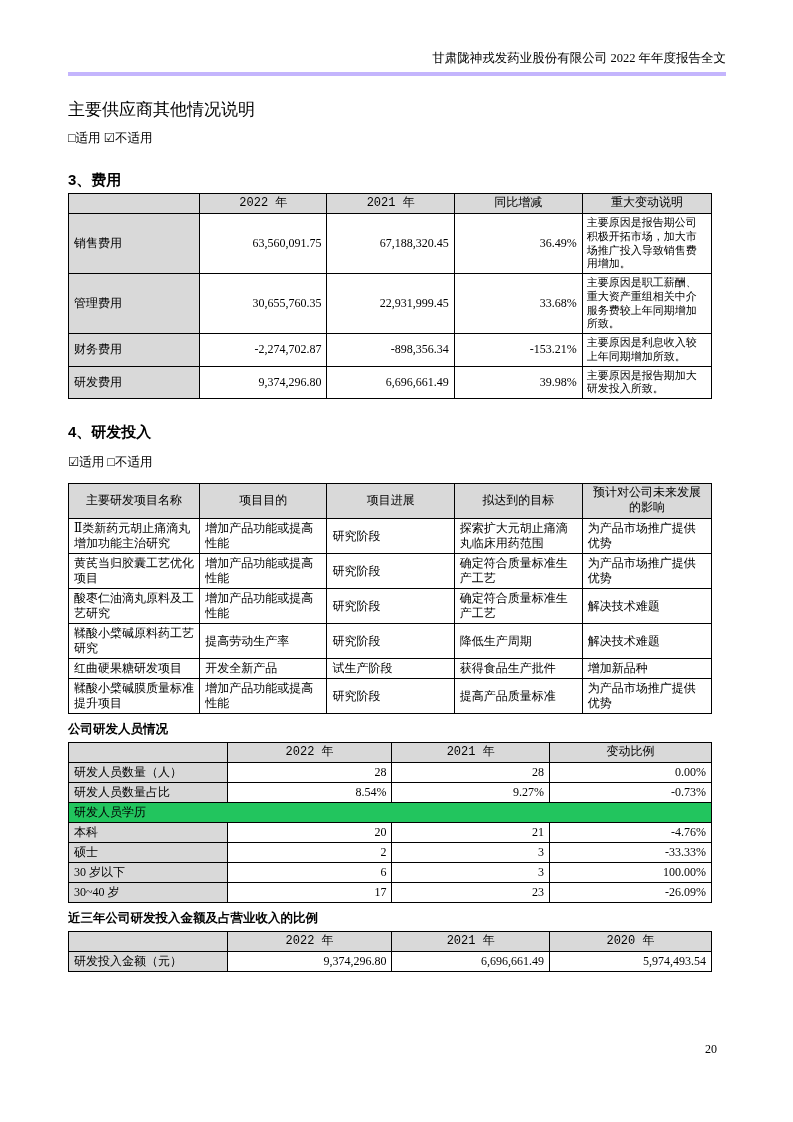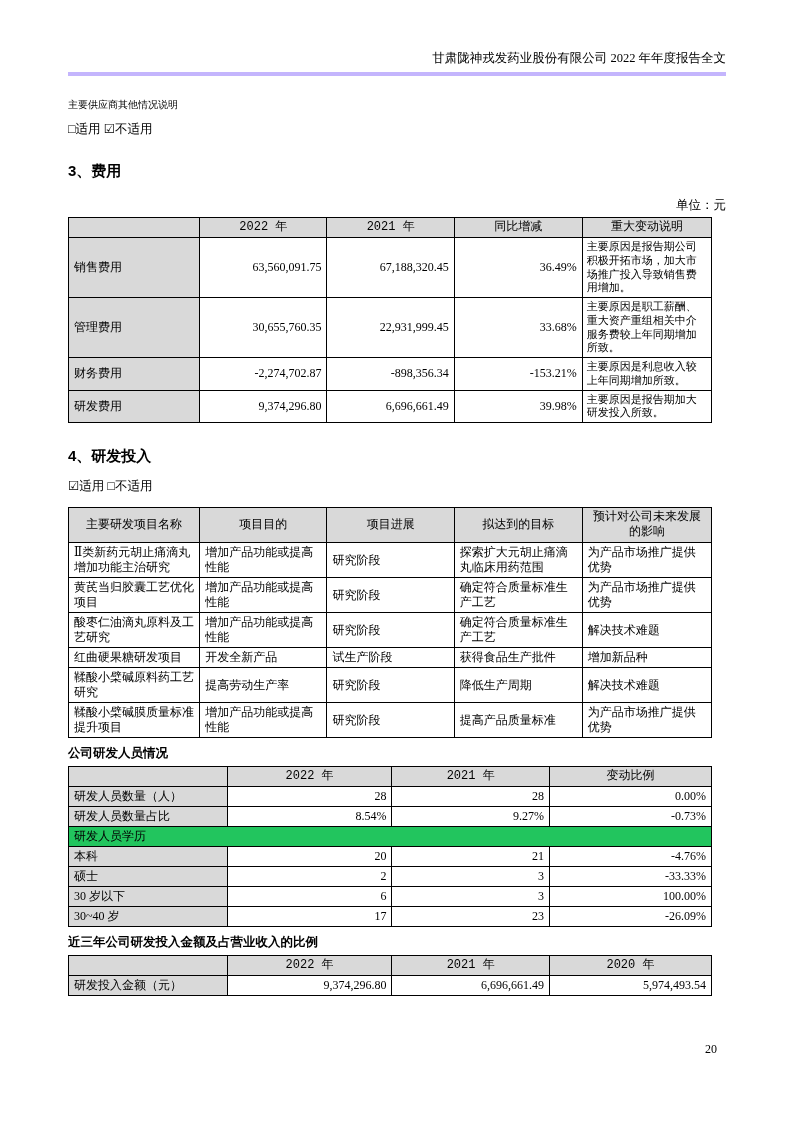--- a/index.html
+++ b/index.html
@@ -18,21 +18,21 @@
     top: 0;
     width: 658px;
   }
   .doc-header {
     padding-top: 50px;
     padding-bottom: 5px;
     border-bottom: 4px solid #c4b5fd;
     text-align: right;
     font-size: 12.5px;
   }
-  .note-label { margin-top: 22px; font-size: 10px; }
+  .note-label { margin-top: 22px; font-size: 17px; }
   .applicability { margin-top: 9px; font-size: 12.5px; }
   .section-heading {
     margin-top: 24px;
     font-size: 15px;
     font-weight: bold;
     font-family: "Liberation Sans", "DejaVu Sans", sans-serif;
   }
   .unit-label { margin-top: 16px; margin-bottom: 3px; text-align: right; font-size: 12.5px; }
   .sub-title {
     margin-top: 7px;
@@ -80,21 +80,20 @@
 <div class="content">
 
   <div class="doc-header">
     <span>甘肃陇神戎发药业股份有限公司 2022 年年度报告全文</span>
   </div>
 
   <div class="note-label">主要供应商其他情况说明</div>
   <div class="applicability">□适用 ☑不适用</div>
 
   <div class="section-heading">3、费用</div>
-  <div class="unit-label">单位：元</div>
 
   <table class="mt3">
     <colgroup>
         <col style="width:20.4%">
         <col style="width:19.8%">
         <col style="width:19.8%">
         <col style="width:19.9%">
         <col style="width:20.1%">
       </colgroup>
     <tbody>
@@ -170,34 +169,34 @@
       <td>为产品市场推广提供优势</td>
     </tr>
     <tr>
       <td>酸枣仁油滴丸原料及工艺研究</td>
       <td>增加产品功能或提高性能</td>
       <td>研究阶段</td>
       <td>确定符合质量标准生产工艺</td>
       <td>解决技术难题</td>
     </tr>
     <tr>
+      <td>鞣酸小檗碱原料药工艺研究</td>
+      <td>提高劳动生产率</td>
+      <td>研究阶段</td>
+      <td>降低生产周期</td>
+      <td>解决技术难题</td>
+    </tr>
+    <tr>
       <td>红曲硬果糖研发项目</td>
       <td>开发全新产品</td>
       <td>试生产阶段</td>
       <td>获得食品生产批件</td>
       <td>增加新品种</td>
     </tr>
     <tr>
-      <td>鞣酸小檗碱原料药工艺研究</td>
-      <td>提高劳动生产率</td>
-      <td>研究阶段</td>
-      <td>降低生产周期</td>
-      <td>解决技术难题</td>
-    </tr>
-    <tr>
       <td>鞣酸小檗碱膜质量标准提升项目</td>
       <td>增加产品功能或提高性能</td>
       <td>研究阶段</td>
       <td>提高产品质量标准</td>
       <td>为产品市场推广提供优势</td>
     </tr>
   </tbody>
     </table>
 
   <div class="sub-title">公司研发人员情况</div>

